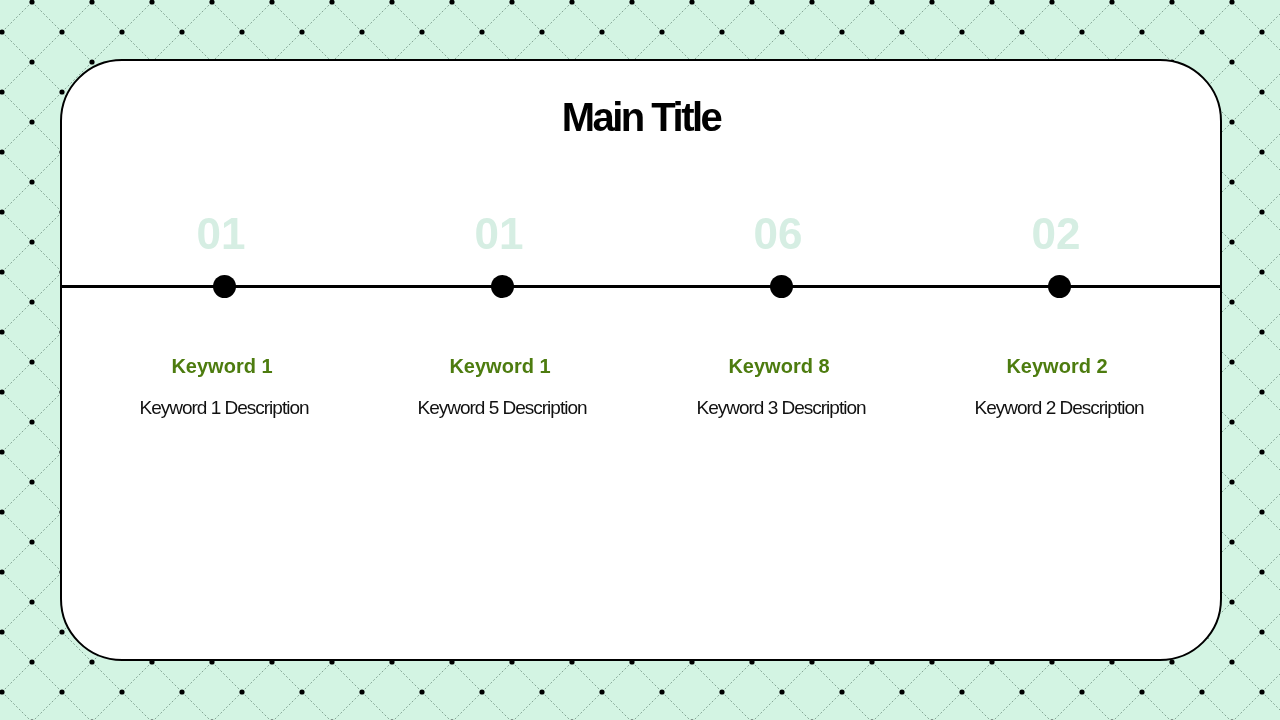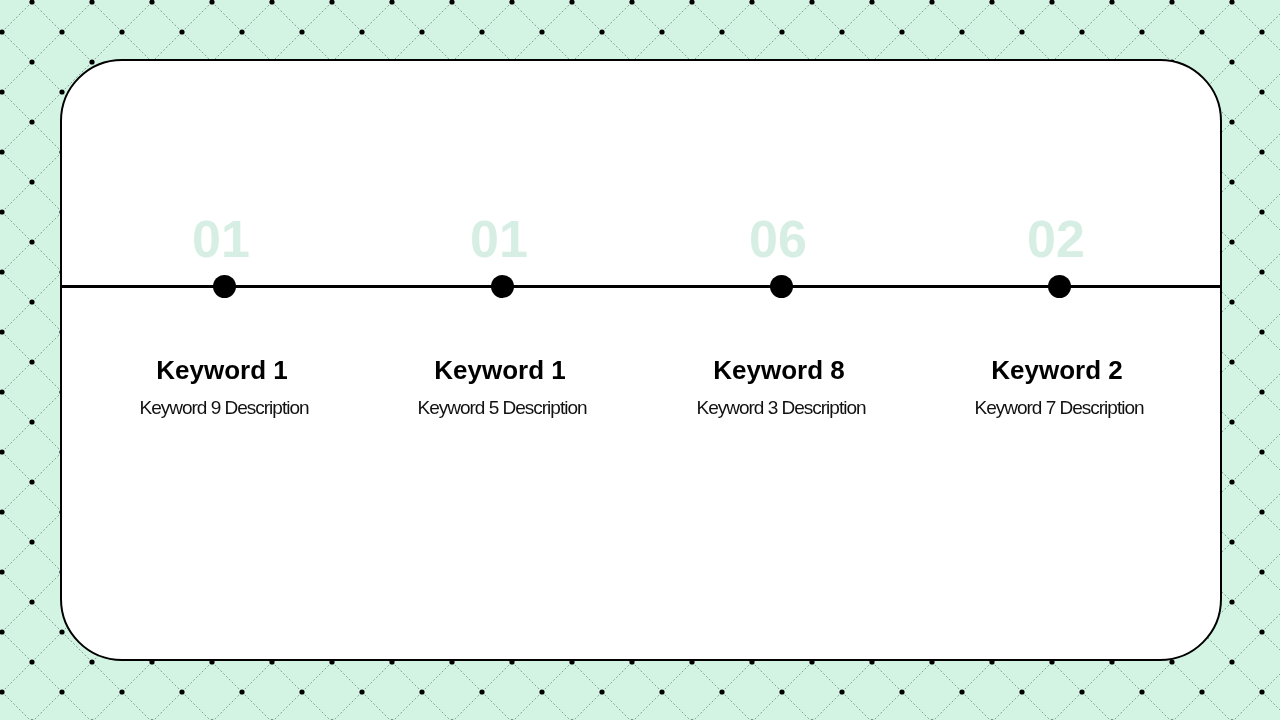--- a/index.html
+++ b/index.html
@@ -16,29 +16,29 @@
   .title {
     position: absolute; left: 0; right: 0; top: 34px; text-align: center;
     font-size: 40px; font-weight: bold; letter-spacing: -2.5px; color: #000;
   }
   .timeline-line {
     position: absolute; left: 0; right: 0; top: 224px; height: 2.5px; background: #000;
   }
   .step { position: absolute; top: 0; width: 260px; margin-left: -130px; text-align: center; }
   .step-num {
     position: absolute; left: 0; right: 6px; top: 148px;
-    font-size: 52px; font-weight: bold; color: #d6eee3; letter-spacing: 0px;
+    font-size: 44px; font-weight: bold; color: #d6eee3; letter-spacing: 0px;
   }
   .step-dot {
     position: absolute; left: 119px; top: 214px; width: 23px; height: 23px;
     border-radius: 50%; background: #000;
   }
   .step-keyword {
     position: absolute; left: 0; right: 4px; top: 294px;
-    font-size: 26px; font-weight: bold; color: #000000;
+    font-size: 20px; font-weight: bold; color: #4d7c0f;
   }
   .step-desc {
     position: absolute; left: -20px; right: -20px; top: 336px;
     font-size: 19px; color: #111; letter-spacing: -1px;
   }
 </style>
 </head>
 <body>
 
 <svg class="bg-pattern" xmlns="http://www.w3.org/2000/svg" width="1280" height="720">
@@ -48,42 +48,43 @@
       <circle cx="0" cy="30" r="2.6" fill="#000"></circle>
       <circle cx="60" cy="30" r="2.6" fill="#000"></circle>
       <circle cx="30" cy="0" r="2.6" fill="#000"></circle>
       <circle cx="30" cy="60" r="2.6" fill="#000"></circle>
     </pattern>
   </defs>
   <rect x="0" y="0" width="1280" height="720" fill="url(#diamonds)"></rect>
 </svg>
 
 <div class="card">
+  <div class="title">Main Title</div>
   <div class="timeline-line"></div>
 
   <div class="step" style="left:162px;">
     <div class="step-num">01</div>
     <div class="step-dot"></div>
     <div class="step-keyword">Keyword 1</div>
-    <div class="step-desc">Keyword 9 Description</div>
+    <div class="step-desc">Keyword 1 Description</div>
   </div>
 
   <div class="step" style="left:440px;">
     <div class="step-num">01</div>
     <div class="step-dot"></div>
     <div class="step-keyword">Keyword 1</div>
     <div class="step-desc">Keyword 5 Description</div>
   </div>
 
   <div class="step" style="left:719px;">
     <div class="step-num">06</div>
     <div class="step-dot"></div>
     <div class="step-keyword">Keyword 8</div>
     <div class="step-desc">Keyword 3 Description</div>
   </div>
 
   <div class="step" style="left:997px;">
     <div class="step-num">02</div>
     <div class="step-dot"></div>
     <div class="step-keyword">Keyword 2</div>
-    <div class="step-desc">Keyword 7 Description</div>
+    <div class="step-desc">Keyword 2 Description</div>
   </div>
 </div>
 
 </body></html>

